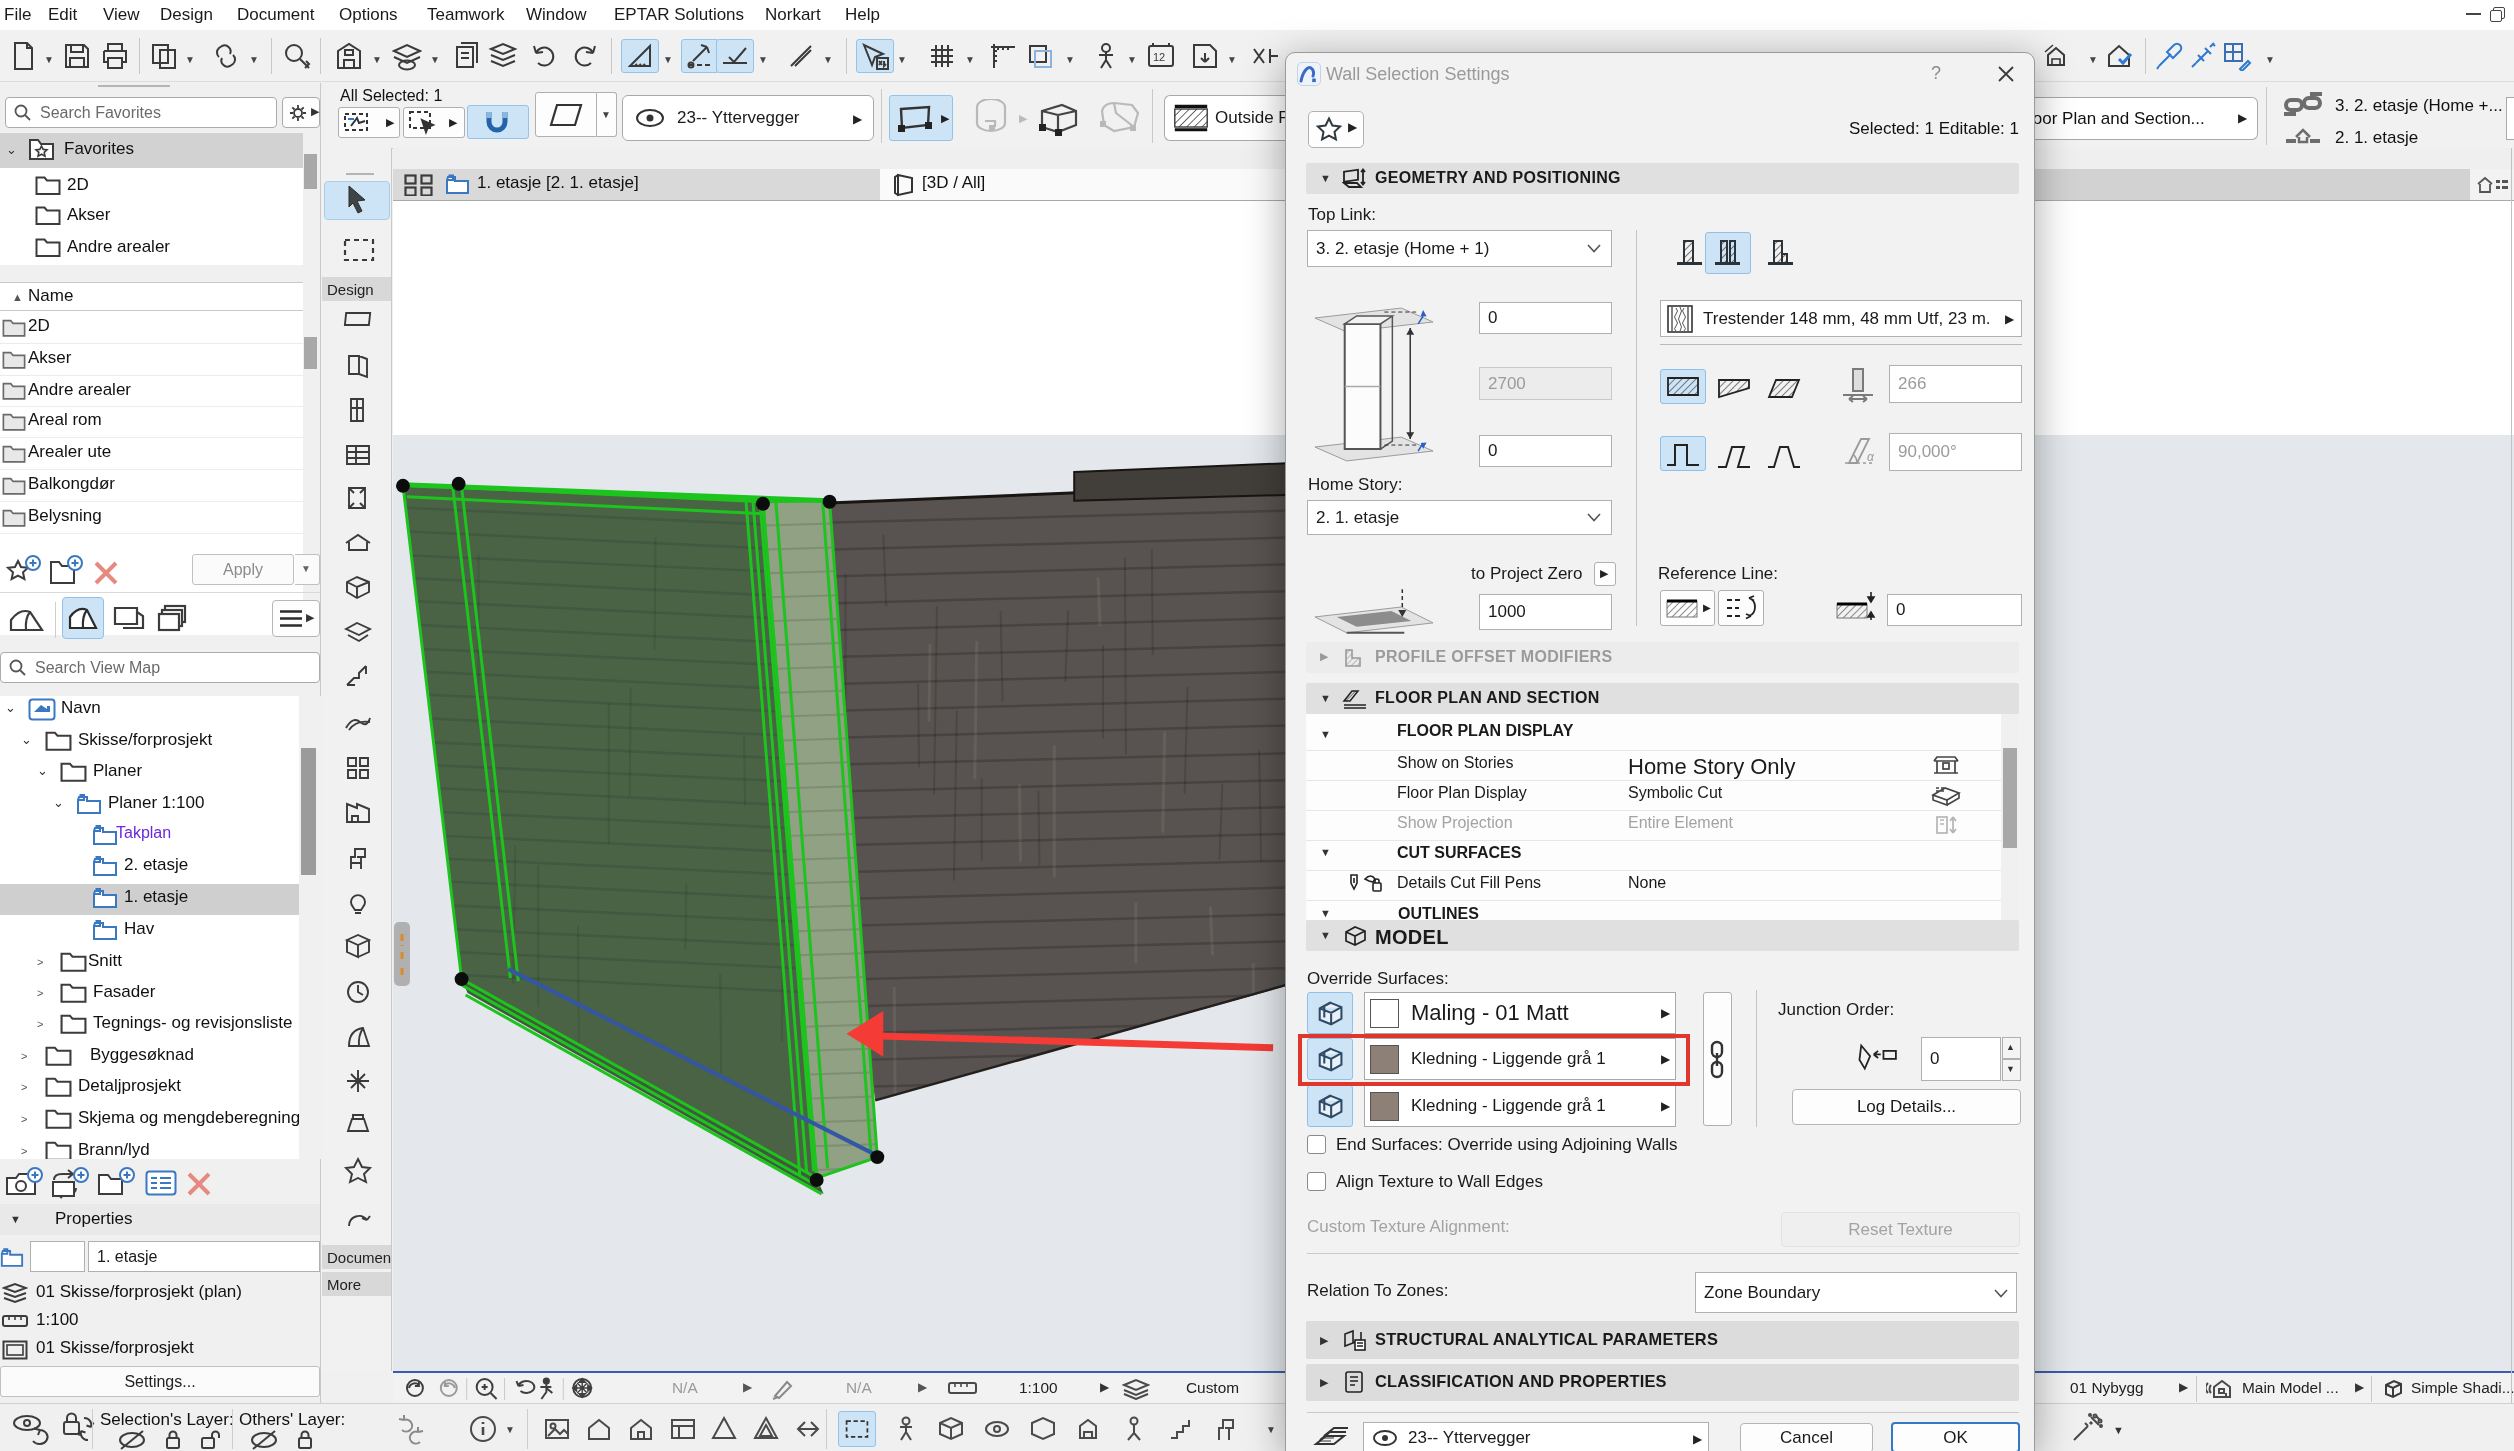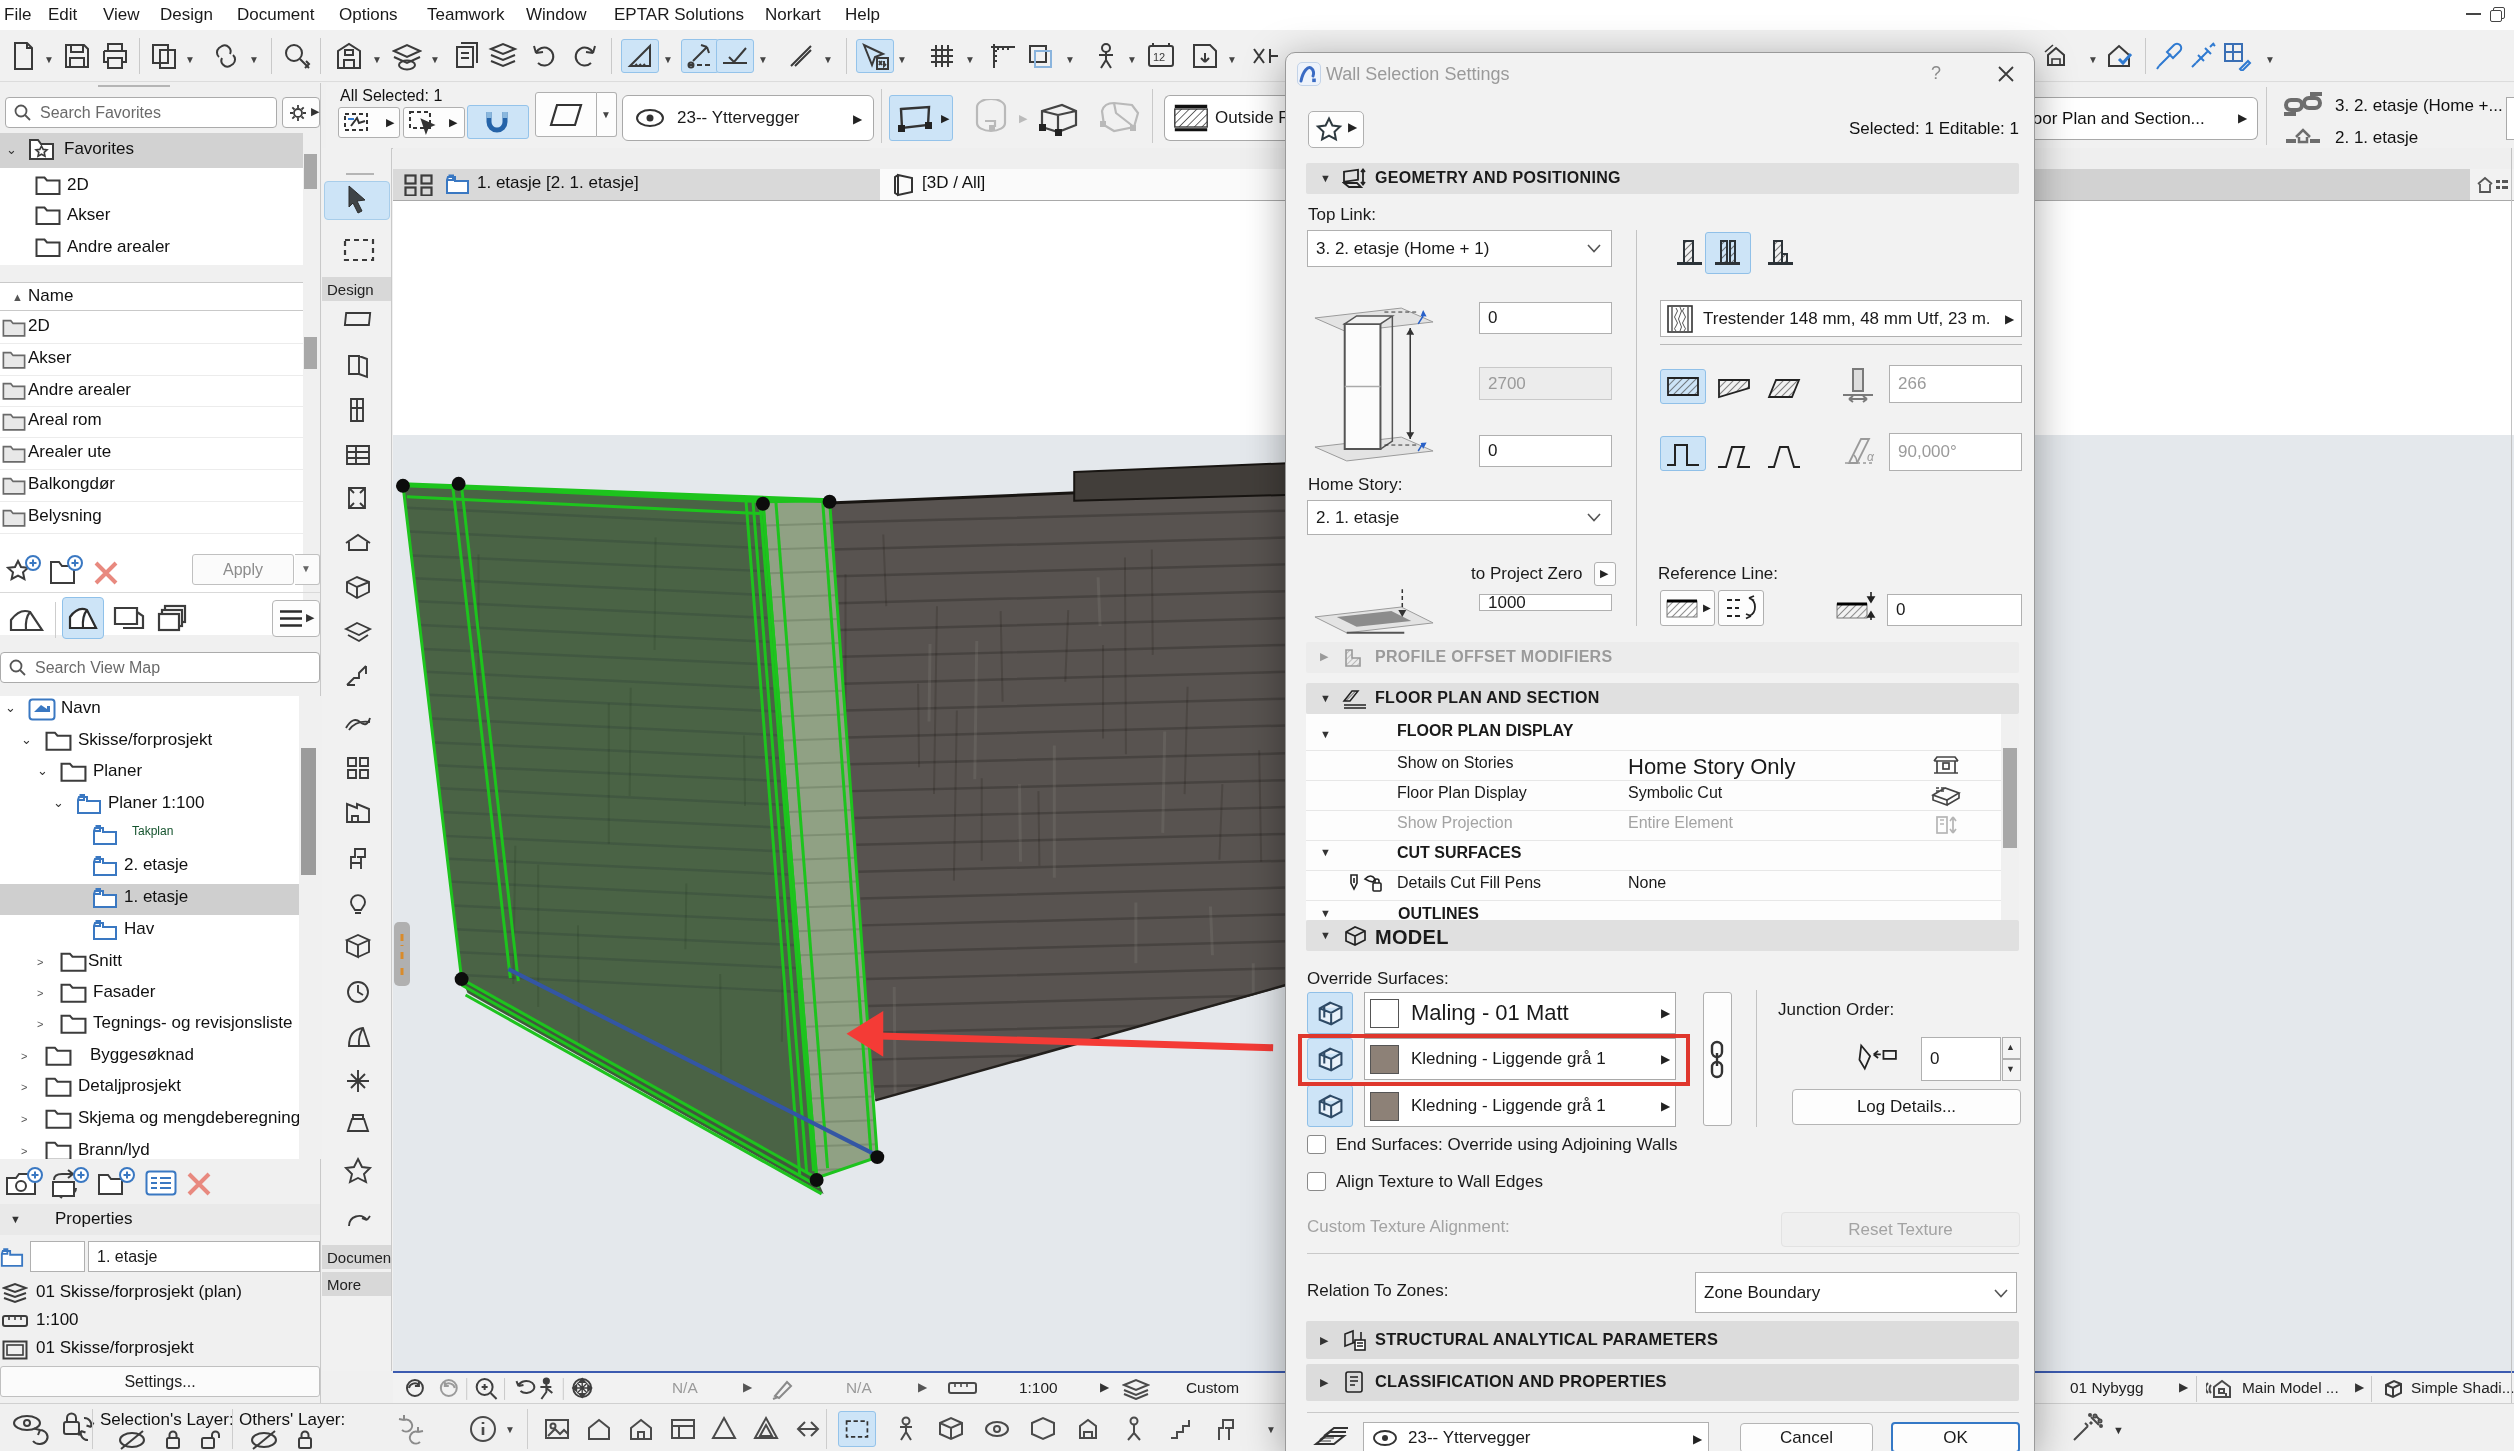--- a/index.html
+++ b/index.html
@@ -485,21 +485,21 @@
   <div class="abs" style="left:53px;top:99px;font-size:13px;color:#333;">⌄</div>
   <svg class="abs" style="left:76px;top:97px;" width="26" height="22" viewBox="0 0 26 22">
         <path d="M2 7 L2 20 L24 20 L24 8 L11 8 L11 4 L3 4 Z" fill="#fff" stroke="#3a78c2" stroke-width="2"></path>
         <path d="M2 7 L8 7 L8 2 L3.5 2" fill="none" stroke="#3a78c2" stroke-width="2"></path>
       </svg>
   <div class="abs" style="left:108px;top:97px;font-size:17px;color:#111;">Planer 1:100</div>
   <svg class="abs" style="left:92px;top:128px;" width="26" height="22" viewBox="0 0 26 22">
         <path d="M2 7 L2 20 L24 20 L24 8 L11 8 L11 4 L3 4 Z" fill="#fff" stroke="#3a78c2" stroke-width="2"></path>
         <path d="M2 7 L8 7 L8 2 L3.5 2" fill="none" stroke="#3a78c2" stroke-width="2"></path>
       </svg>
-  <div class="abs" style="left:132px;top:128px;font-size:12px;color:#14532d;">Takplan</div>
+  <div class="abs" style="left:116px;top:128px;font-size:16px;color:#6d28d9;">Takplan</div>
   <svg class="abs" style="left:92px;top:159px;" width="26" height="22" viewBox="0 0 26 22">
         <path d="M2 7 L2 20 L24 20 L24 8 L11 8 L11 4 L3 4 Z" fill="#fff" stroke="#3a78c2" stroke-width="2"></path>
         <path d="M2 7 L8 7 L8 2 L3.5 2" fill="none" stroke="#3a78c2" stroke-width="2"></path>
       </svg>
   <div class="abs" style="left:124px;top:159px;font-size:17px;color:#111;">2. etasje</div>
   <div class="abs" style="left:0;top:188px;width:299px;height:31px;background:#cfcfcf;"></div>
   <svg class="abs" style="left:92px;top:191px;" width="26" height="22" viewBox="0 0 26 22">
         <path d="M2 7 L2 20 L24 20 L24 8 L11 8 L11 4 L3 4 Z" fill="#fff" stroke="#3a78c2" stroke-width="2"></path>
         <path d="M2 7 L8 7 L8 2 L3.5 2" fill="none" stroke="#3a78c2" stroke-width="2"></path>
       </svg>
@@ -1196,21 +1196,21 @@
     </svg>
 <div class="inp" style="left:603px;top:380px;width:133px;height:38px;font-size:17px;color:#9b9b9b;">90,000°</div>
 <div class="abs" style="left:22px;top:422px;font-size:17px;">Home Story:</div>
 <div class="inp" style="left:21px;top:447px;width:305px;height:35px;font-size:17px;">2. 1. etasje</div>
 <svg class="abs" style="left:301px;top:459px;" width="14" height="10" viewBox="0 0 14 10">
       <path d="M1 2 L7 8.5 L13 2" fill="none" stroke="#555" stroke-width="1.6"></path>
     </svg>
 <div class="abs" style="left:185px;top:511px;font-size:17px;">to Project Zero</div>
 <div class="abs" style="left:308px;top:509px;width:22px;height:24px;background:#fdfdfd;border:1px solid #b0b0b0;border-radius:3px;"></div>
 <div class="abs" style="left:314px;top:514px;font-size:11px;color:#222;">▶</div>
-<div class="inp" style="left:193px;top:541px;width:133px;height:17px;font-size:17px;">1000</div>
+<div class="inp" style="left:193px;top:541px;width:133px;height:36px;font-size:17px;">1000</div>
 <svg class="abs" style="left:21px;top:526px;" width="134" height="60" viewBox="0 0 135 60">
 <polygon points="8,38 95,28 127,44 40,54" fill="#e3e3e3" stroke="#9a9a9a"></polygon>
 <polygon points="30,38 85,32 105,42 50,48" fill="#8c8c8c"></polygon>
 <path d="M96 10 V36" stroke="#333" stroke-width="1.5" stroke-dasharray="4 3"></path>
 <path d="M96 38 l-4 -7 h8 Z" fill="#333"></path>
 <path d="M40 54 h58" stroke="#555" stroke-width="2"></path>
 </svg>
 <div class="abs" style="left:372px;top:511px;font-size:17px;">Reference Line:</div>
 <div class="abs" style="left:374px;top:537px;width:55px;height:36px;background:#fdfdfd;border:1px solid #b0b0b0;border-radius:3px;"></div>
 <svg class="abs" style="left:379px;top:542px;" width="34" height="26" viewBox="0 0 34 26">

